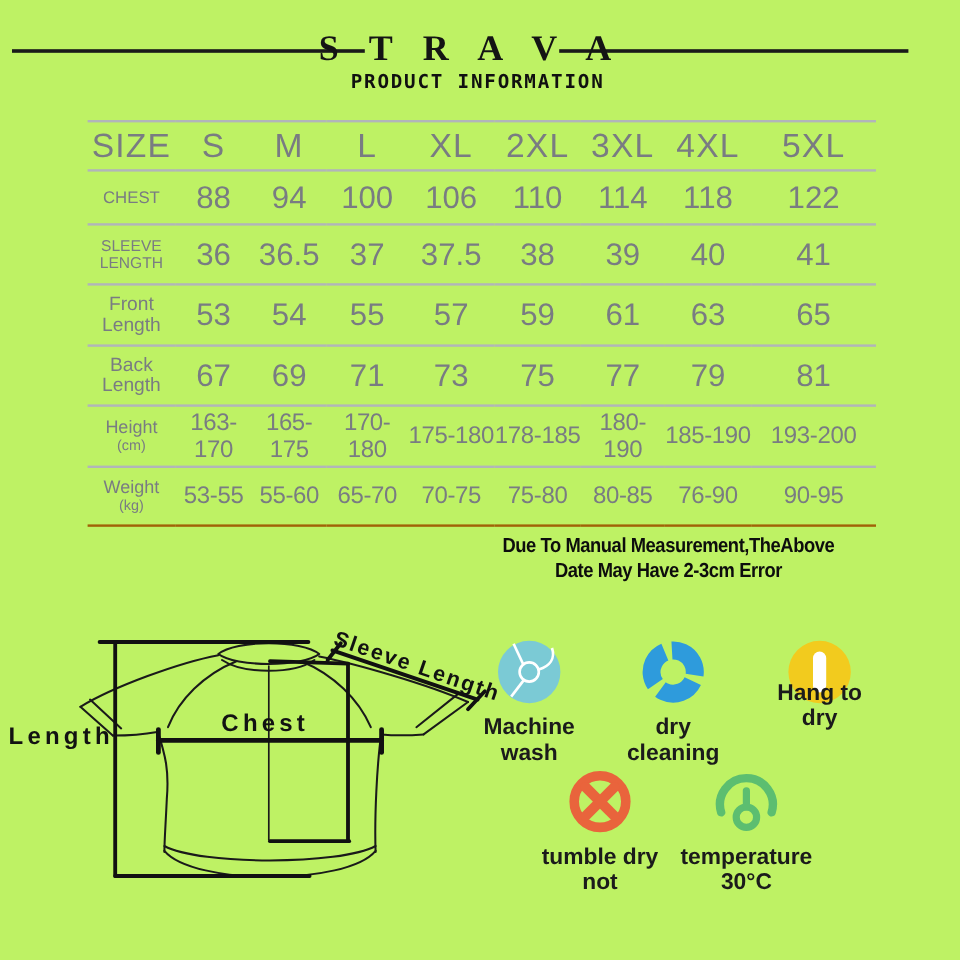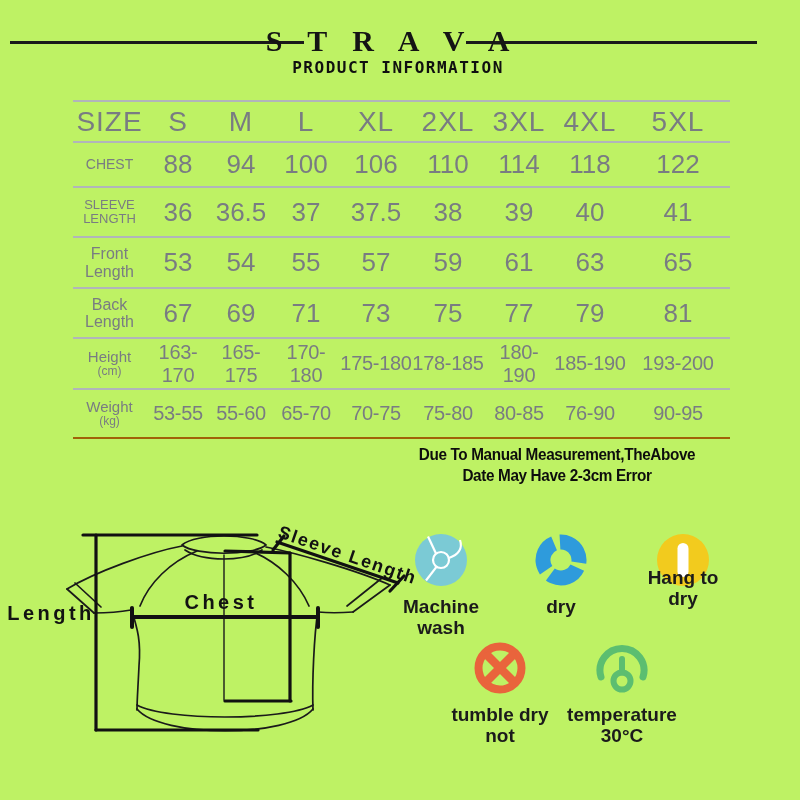--- a/index.html
+++ b/index.html
@@ -266,20 +266,21 @@
       <path d="M0,4.5 L0,-9" stroke-width="6"></path>
     </g>
   </svg>
 
   <div class="care-label cl-1">
     <span>Machine</span>
     <span>wash</span>
   </div>
   <div class="care-label cl-2">
     <span>dry</span>
+    <span>cleaning</span>
   </div>
   <div class="care-label cl-3">
     <span>Hang to</span>
     <span>dry</span>
   </div>
   <div class="care-label cl-4">
     <span>tumble dry</span>
     <span>not</span>
   </div>
   <div class="care-label cl-5">

